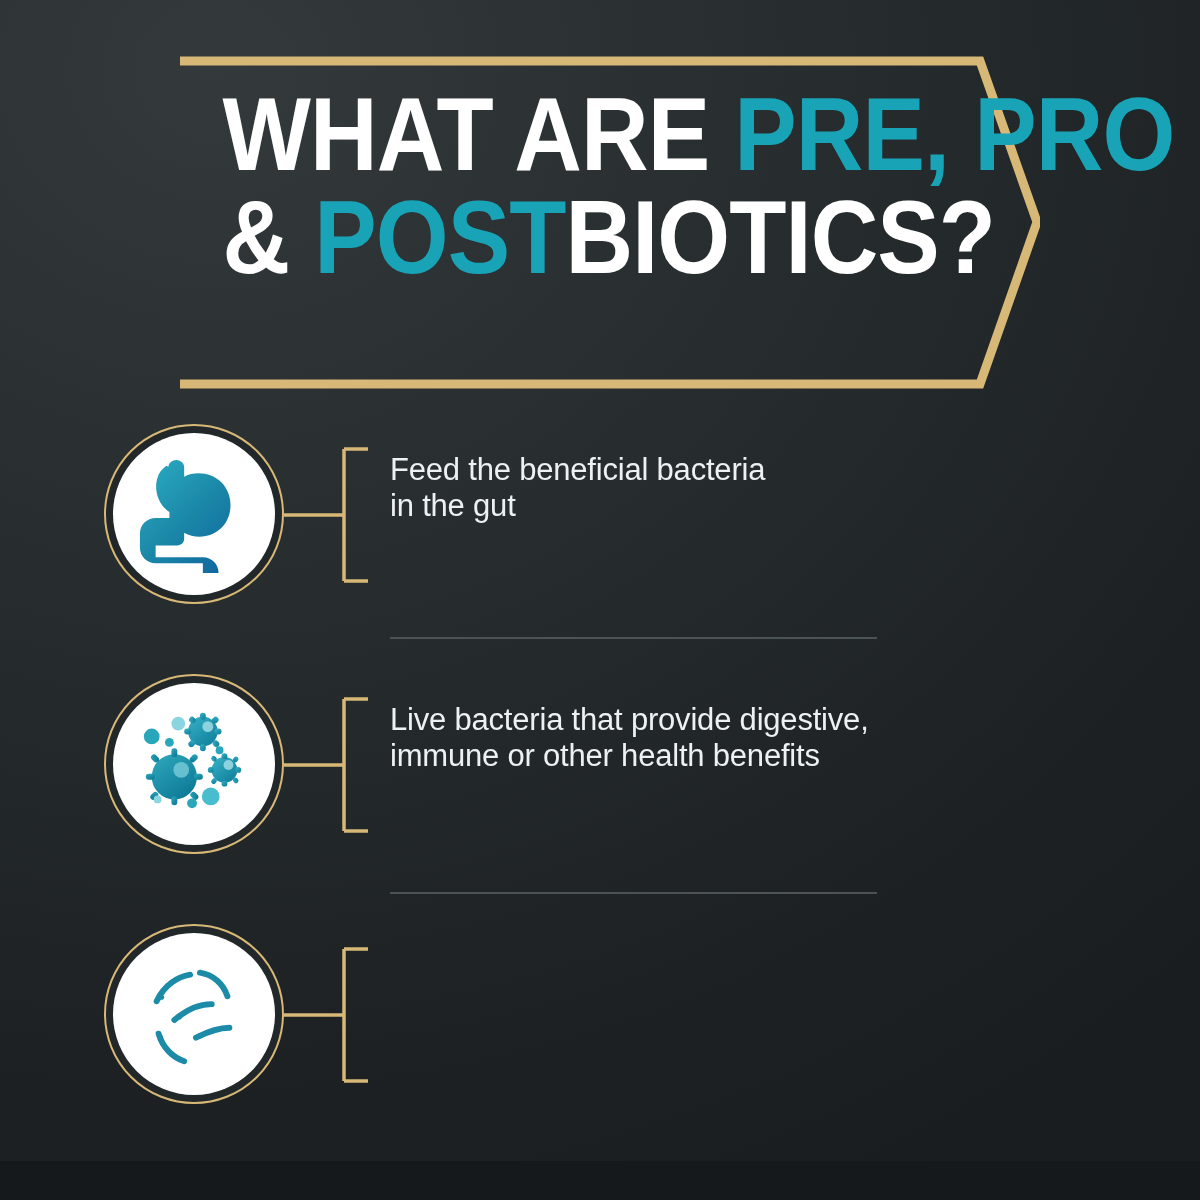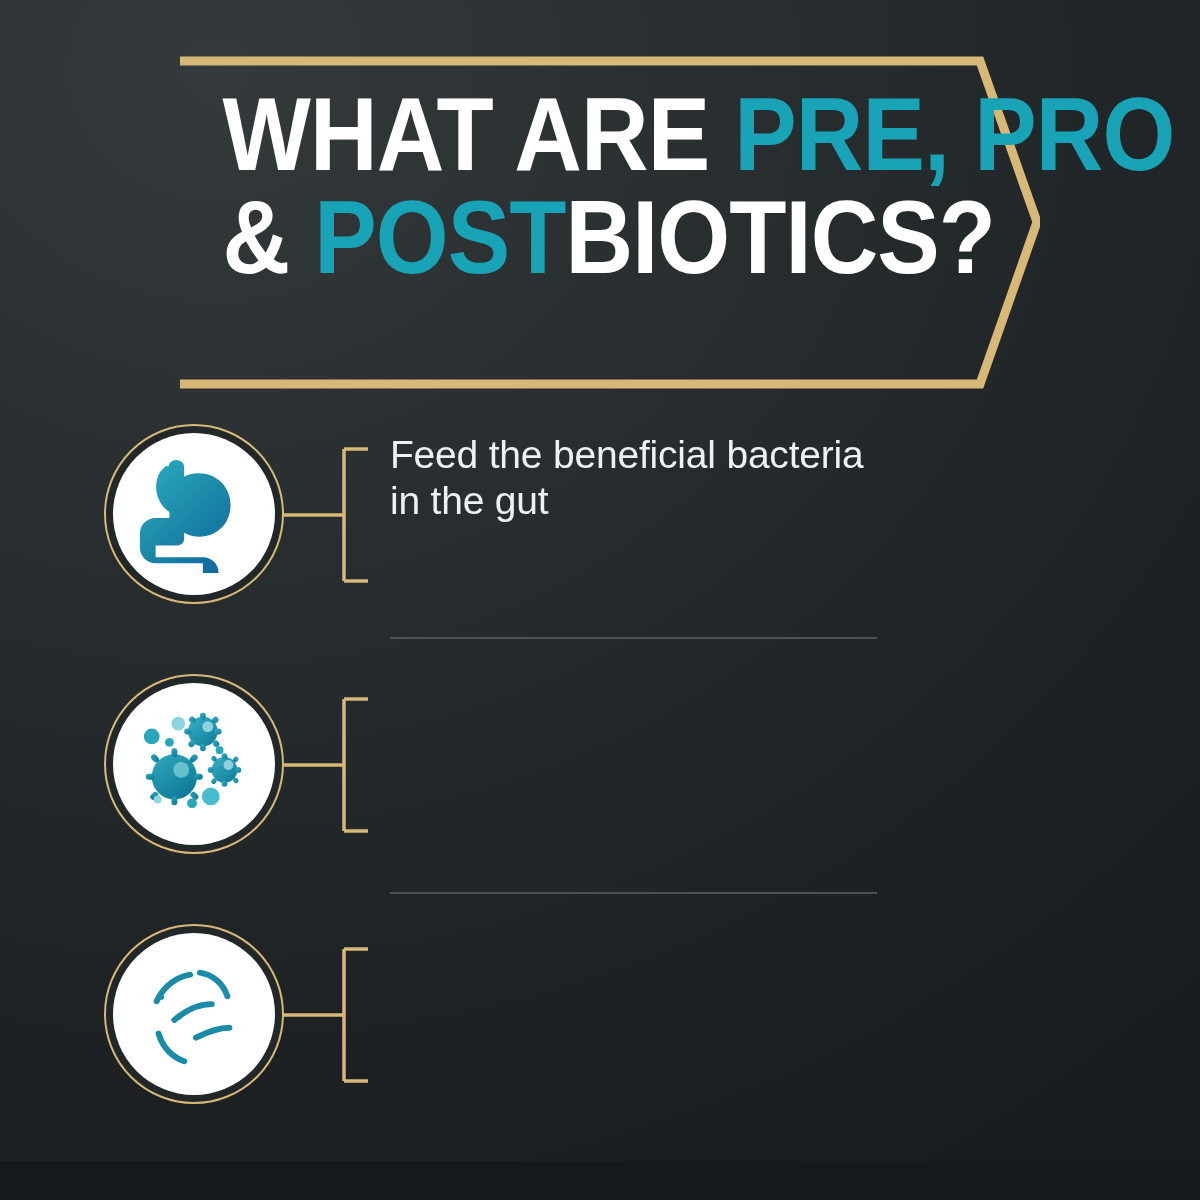--- a/index.html
+++ b/index.html
@@ -103,23 +103,23 @@
     color:#ffffff;
     font-weight:300;
     letter-spacing:-0.5px;
     white-space:nowrap;
   }
   .heading .pfx{
     font-weight:bold;
     color:#19a3b7;
   }
   .body{
-    margin-top:4px;
+    margin-top:24px;
     font-family:"Liberation Sans", sans-serif;
-    font-size:39px;
+    font-size:31px;
     line-height:1.17;
     font-weight:300;
     color:#eef1f2;
     letter-spacing:-0.2px;
     white-space:pre-line;
   }
 
   .divider{
     position:absolute;
     left:390px;
@@ -250,20 +250,22 @@
             <circle cx="23" cy="96" r="4" fill="#8ad5e0"></circle>
           </svg>
         </div>
       </div>
 
       <svg class="bracket" viewBox="0 0 86 138" aria-hidden="true">
         <path d="M0 69 L60 69 M60 3 L60 135 M60 3 L84 3 M60 135 L84 135" fill="none" stroke="#d7b877" stroke-width="3.5" stroke-linecap="butt"></path>
       </svg>
 
       <div class="textcol">
+        <div class="body">Live bacteria that provide digestive,
+immune or other health benefits</div>
       </div>
     </div>
 
     <div class="row">
 
       <div class="medallion">
         <div class="ring-outer"></div>
         <div class="ring-inner">
           <svg viewBox="0 0 120 120" aria-hidden="true">
             <g fill="none" stroke="#1b8ba8" stroke-width="6" stroke-linecap="round">

